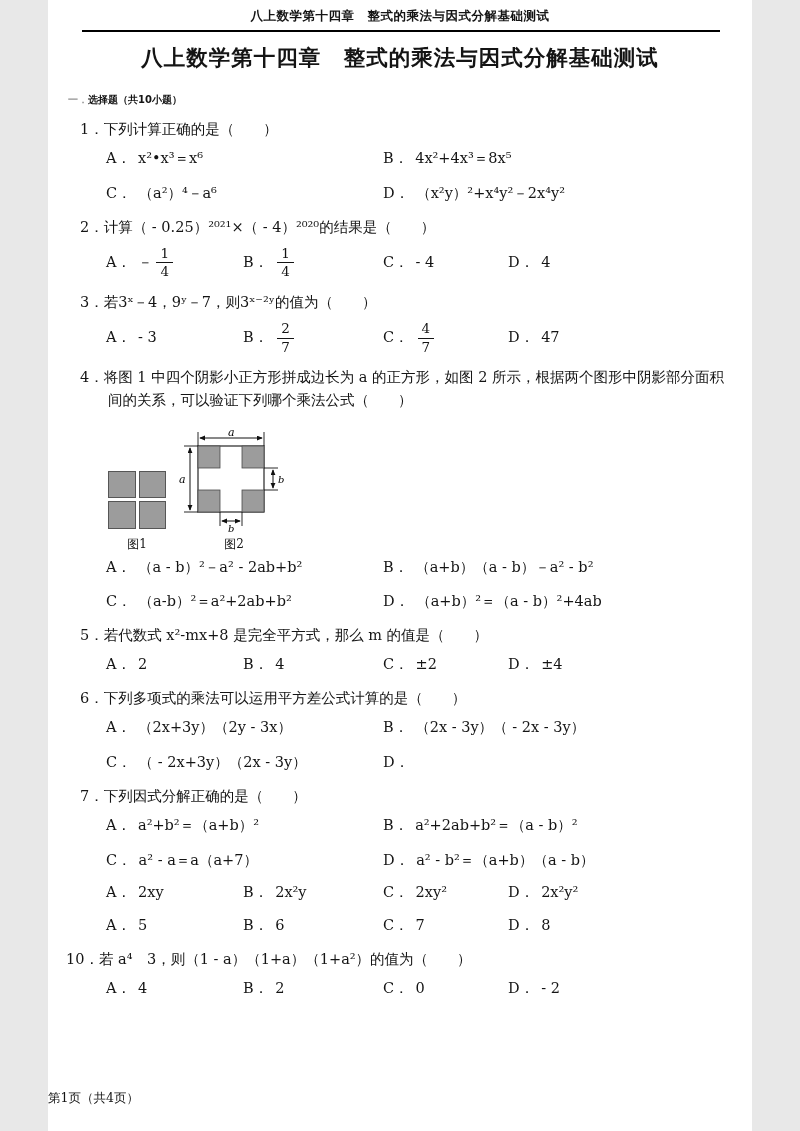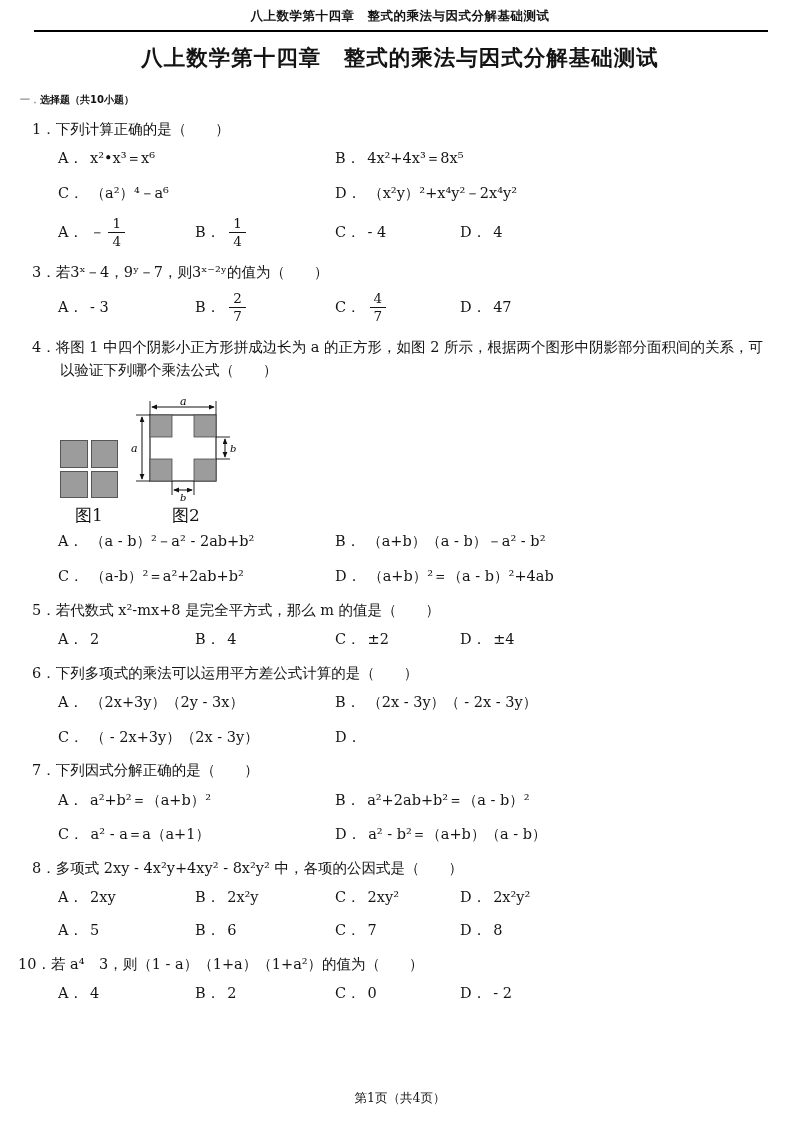--- a/index.html
+++ b/index.html
@@ -1,17 +1,17 @@
 <!DOCTYPE html>
 <html><head>
 <meta charset="utf-8">
 <style>
   html,body{margin:0;padding:0;background:#e8e8e8;}
   .page{
-    position:relative;width:800px;height:1131px;margin:0 auto;background:#ffffff;
+    position:relative;width:704px;height:1131px;margin:0 auto;background:#ffffff;
     overflow:hidden;color:#141414;
     font-family:"DejaVu Serif","Liberation Serif","DejaVu Sans",serif;
   }
   .running-head{
     padding-top:8px;text-align:center;font-weight:bold;font-size:12.5px;
     font-family:"DejaVu Sans","Liberation Sans",sans-serif;letter-spacing:.5px;
   }
   .rule{margin:5px 32px 0 34px;border-top:2.5px solid #000;height:0;}
   .doc-title{
     margin-top:11px;text-align:center;font-weight:bold;font-size:21.5px;
@@ -32,25 +32,25 @@
   .opt{display:flex;align-items:center;line-height:1.5;}
   .opt-label{margin-right:7px;}
   .frac-sign{margin-right:2px;}
   .frac{display:inline-flex;flex-direction:column;align-items:center;line-height:1.15;font-size:13.5px;margin-left:2px;}
   .frac .num{padding:0 4px 1px 4px;border-bottom:1.4px solid #141414;}
   .frac .den{padding-top:1px;}
   .figs{margin:13px 0 2px 28px;display:flex;align-items:flex-end;gap:12px;}
   .figbox{display:flex;flex-direction:column;align-items:center;}
   .fig1-grid{width:58px;height:58px;display:grid;grid-template-columns:1fr 1fr;grid-template-rows:1fr 1fr;gap:3px;margin-bottom:9px;}
   .fig1-grid .cell{background:#9c9c9c;border:1px solid #565656;}
-  .fig-caption{font-size:17px;line-height:1;}
+  .fig-caption{font-size:12px;line-height:1;}
   .fig2-svg{display:block;margin-bottom:4px;}
   .dim-label{font-style:italic;font-family:"DejaVu Serif","Liberation Serif",serif;}
   .footer{
-    position:absolute;left:0;bottom:24px;width:100%;text-align:center;
+    position:absolute;left:0;bottom:24px;width:100%;text-align:left;
     font-size:12.5px;
   }
 </style>
 </head>
 <body>
 
 <div class="page">
 
   <div class="running-head">八上数学第十四章　整式的乘法与因式分解基础测试</div>
   <div class="rule"></div>
@@ -74,20 +74,21 @@
             <span class="opt-label">C．</span>
             <span class="opt-text">（a²）⁴－a⁶</span>
           </span>
           <span class="opt">
             <span class="opt-label">D．</span>
             <span class="opt-text">（x²y）²+x⁴y²－2x⁴y²</span>
           </span>
         </div>
       </div>
       <div class="question">
+        <div class="stem"><span class="qnum">2．</span><span class="stem-text">计算（ - 0.25）²⁰²¹×（ - 4）²⁰²⁰的结果是（　　）</span></div>
         <div class="opts cols4">
           <span class="opt">
             <span class="opt-label">A．</span>
             <span class="frac-sign">－</span>
             <span class="frac">
               <span class="num">1</span>
               <span class="den">4</span>
             </span>
           </span>
           <span class="opt">
@@ -252,30 +253,29 @@
           <span class="opt">
             <span class="opt-label">A．</span>
             <span class="opt-text">a²+b²＝（a+b）²</span>
           </span>
           <span class="opt">
             <span class="opt-label">B．</span>
             <span class="opt-text">a²+2ab+b²＝（a - b）²</span>
           </span>
           <span class="opt">
             <span class="opt-label">C．</span>
-            <span class="opt-text">a² - a＝a（a+1）</span>
+            <span class="opt-text">a² - a＝a（a+7）</span>
           </span>
           <span class="opt">
             <span class="opt-label">D．</span>
             <span class="opt-text">a² - b²＝（a+b）（a - b）</span>
           </span>
         </div>
       </div>
       <div class="question">
-        <div class="stem"><span class="qnum">8．</span><span class="stem-text">多项式 2xy - 4x²y+4xy² - 8x²y² 中，各项的公因式是（　　）</span></div>
         <div class="opts cols4">
           <span class="opt">
             <span class="opt-label">A．</span>
             <span class="opt-text">2xy</span>
           </span>
           <span class="opt">
             <span class="opt-label">B．</span>
             <span class="opt-text">2x²y</span>
           </span>
           <span class="opt">

